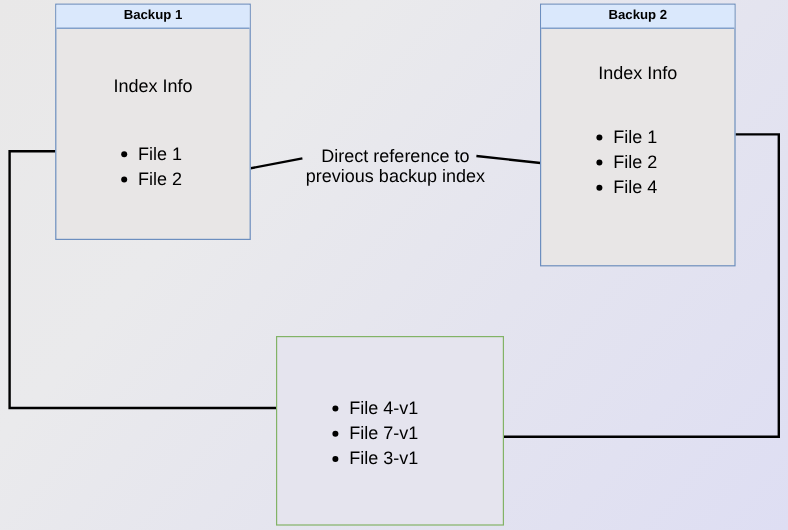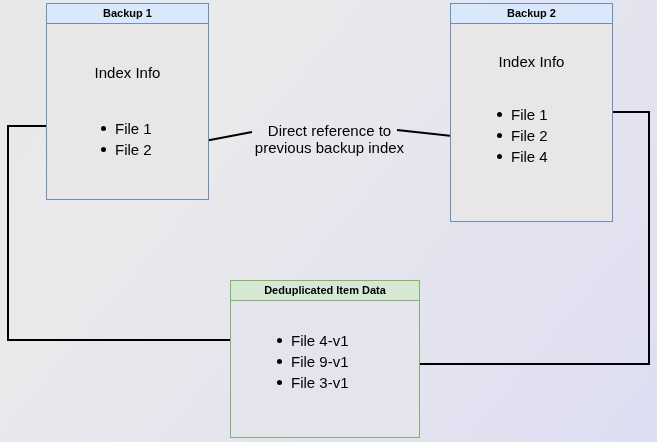--- a/index.html
+++ b/index.html
@@ -148,29 +148,28 @@
         <span>File 2</span>
       </li>
       <li>
         <span class="bullet"></span>
         <span>File 4</span>
       </li>
     </ul>
   </div>
 
   <div class="box green" id="dedup" style="left:230px; top:280px; width:190px; height:158px;">
-    <div class="box-header">Deduplicated Item Data</div>
     <ul class="file-list" style="left:44px; top:49px;">
       <li>
         <span class="bullet"></span>
         <span>File 4-v1</span>
       </li>
       <li>
         <span class="bullet"></span>
-        <span>File 9-v1</span>
+        <span>File 7-v1</span>
       </li>
       <li>
         <span class="bullet"></span>
         <span>File 3-v1</span>
       </li>
     </ul>
   </div>
 
   <div class="edge-label" style="left:247px; top:122px; width:165px;">Direct reference to
 previous backup index</div>

